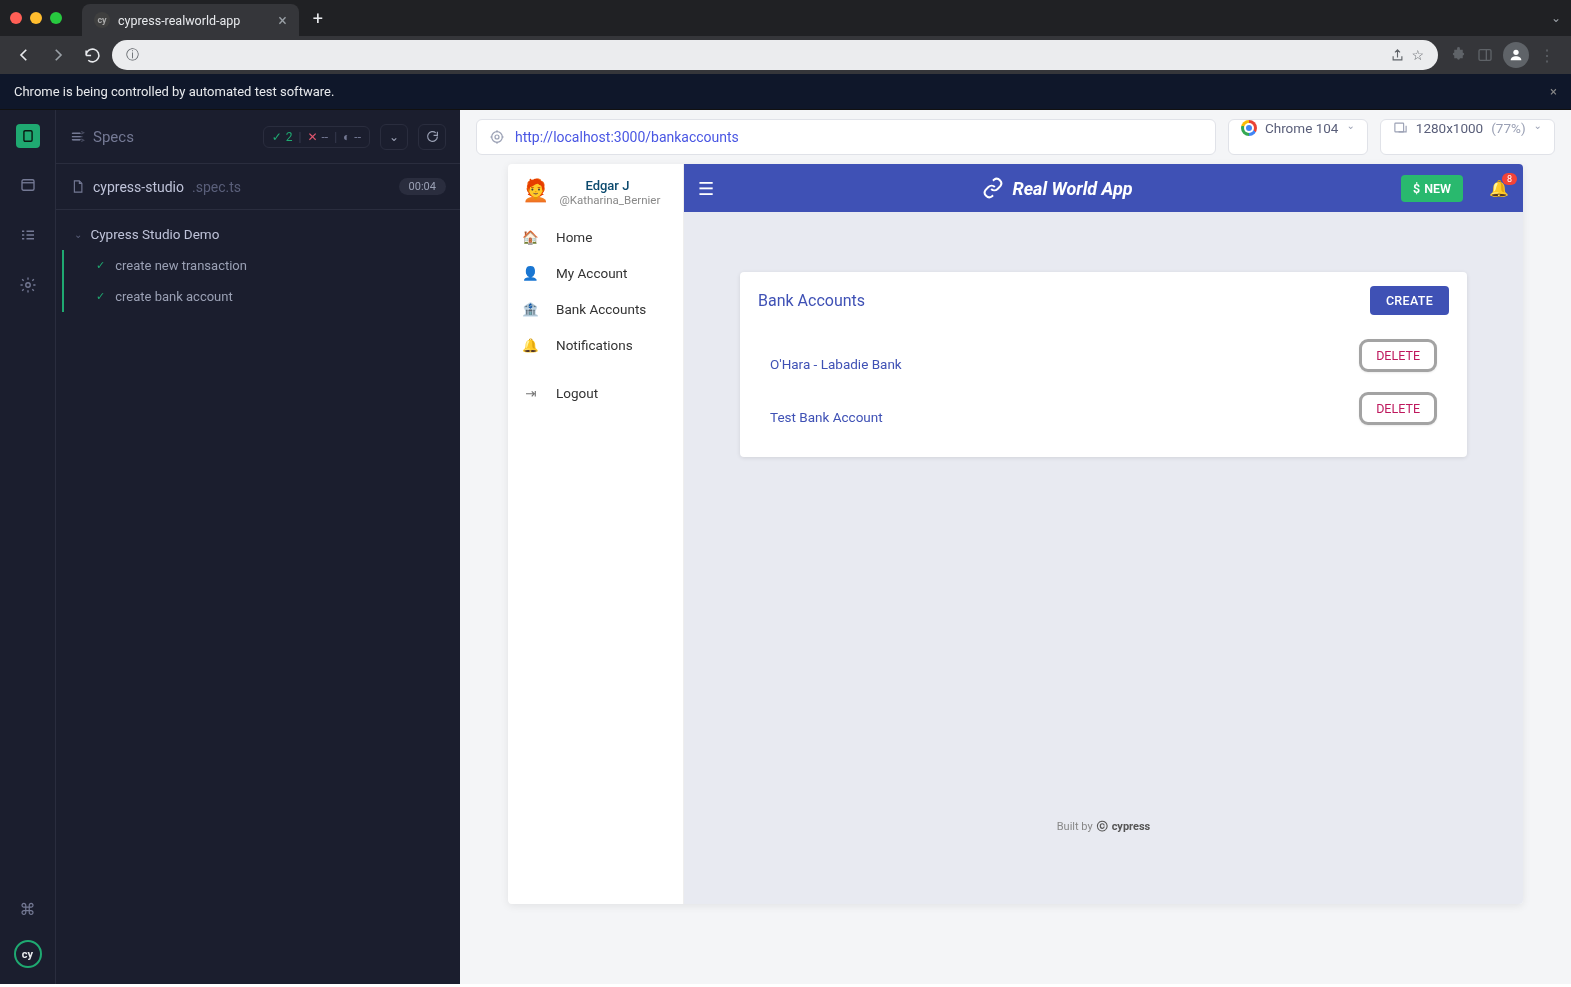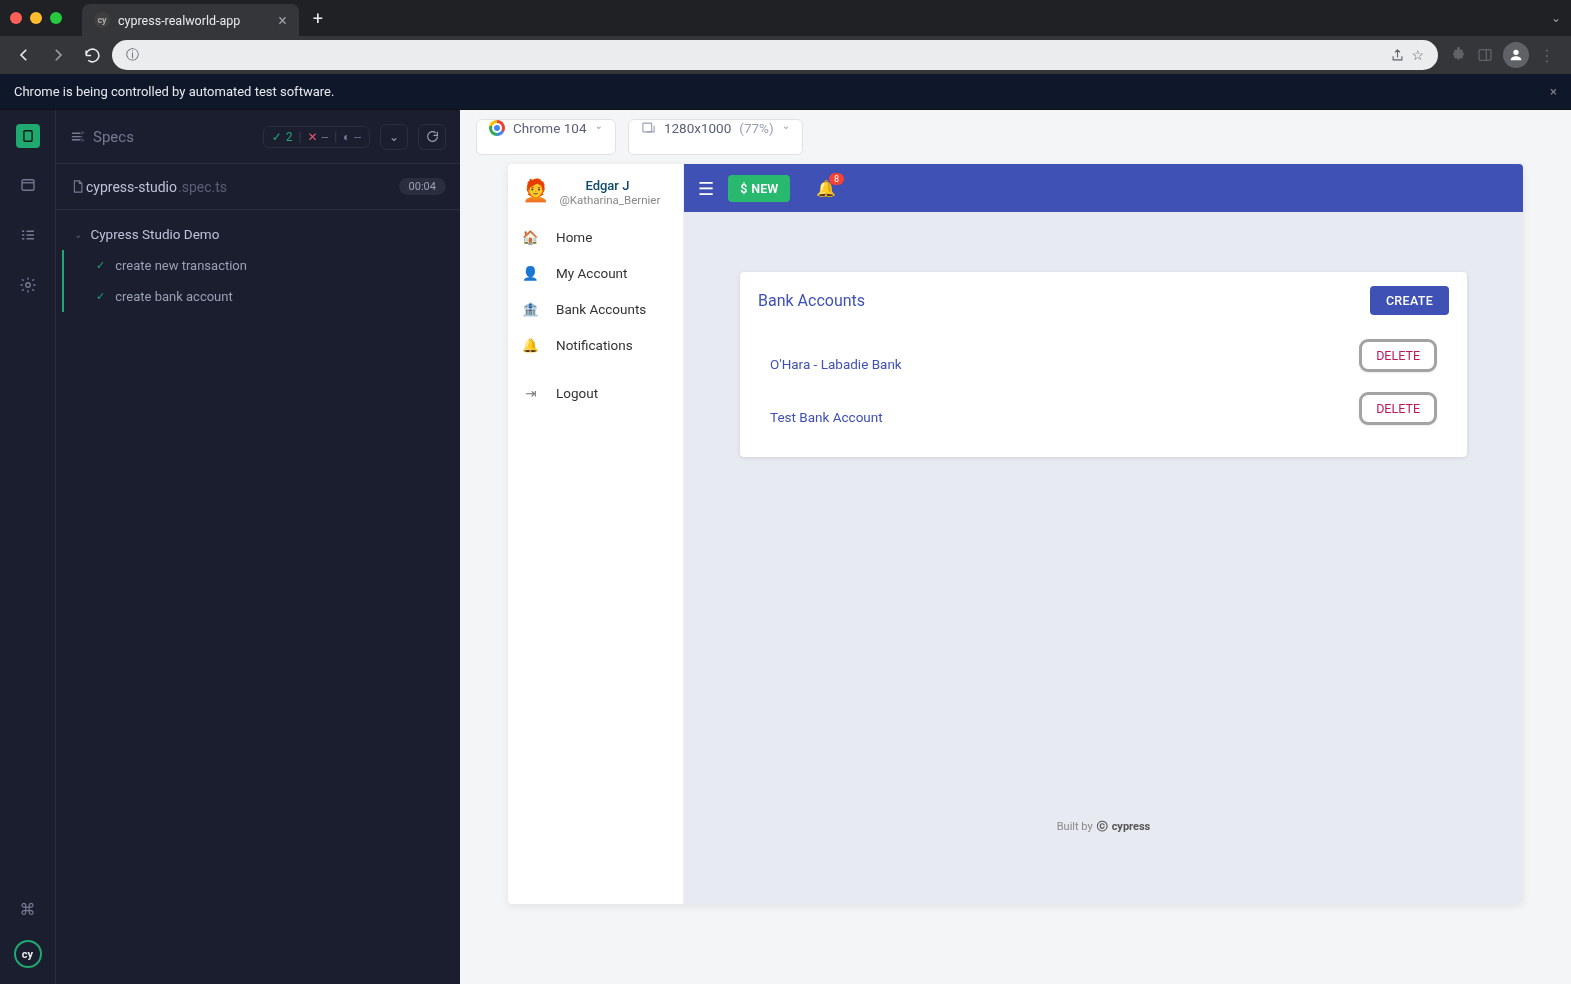--- a/index.html
+++ b/index.html
@@ -44,21 +44,21 @@
     .runner-body { flex:1; display:flex; flex-direction:column; }
     .runner-head { height:54px; border-bottom:1px solid #2a2d3e; display:flex; align-items:center; padding:0 14px; color:#747994; font-size:15px; gap:10px; }
     .runner-head .title { flex:1; display:flex; align-items:center; gap:8px; }
     .stats { display:flex; align-items:center; gap:4px; border:1px solid #2a2d3e; border-radius:6px; padding:3px 8px; font-size:12px; }
     .stats .pass { color:#1fa971; }
     .stats .fail { color:#e45770; }
     .stats .pend { color:#747994; }
     .stats .sep { color:#3a3d52; margin:0 2px; }
     .hdrbtn { border:1px solid #2a2d3e; border-radius:6px; width:28px; height:26px; display:flex; align-items:center; justify-content:center; color:#9aa0b4; font-size:12px; }
 
-    .spec-row { height:46px; border-bottom:1px solid #2a2d3e; display:flex; align-items:center; padding:0 14px; color:#bfc3d9; font-size:14px; gap:1px; }
+    .spec-row { height:46px; border-bottom:1px solid #2a2d3e; display:flex; align-items:center; padding:0 14px; color:#bfc3d9; font-size:14px; gap:8px; }
     .spec-row .ext { color:#5a5f7a; }
     .spec-row .timer { margin-left:auto; background:#2a2d3e; border-radius:10px; padding:2px 10px; font-size:11px; color:#9aa0b4; }
 
     .tests { padding:8px 0; }
     .test-group { color:#bfc3d9; font-size:13.5px; padding:8px 18px; display:flex; align-items:center; gap:8px; }
     .test-item { color:#9aa0b4; font-size:13px; padding:8px 18px 8px 32px; display:flex; align-items:center; gap:10px; border-left:2px solid #1fa971; margin-left:6px; }
     .test-item .chk { color:#1fa971; font-size:11px; }
     .caret { color:#5a5f7a; font-size:10px; }
 
     
@@ -265,20 +265,30 @@
         <div class="test-item">
           <span class="chk">✓</span>
           <span>create bank account</span>
         </div>
       </div>
     </div>
   </div>
 
   <div class="aut">
     <div class="aut-toolbar">
+      <div class="aut-url">
+        <span class="target">
+          <svg width="16" height="16" viewBox="0 0 24 24" fill="none" stroke="currentColor" stroke-width="1.8">
+              <circle cx="12" cy="12" r="8"></circle>
+              <circle cx="12" cy="12" r="3"></circle>
+              <path d="M12 2v3M12 19v3M2 12h3M19 12h3"></path>
+            </svg>
+        </span>
+        <span class="url">http://localhost:3000/bankaccounts</span>
+      </div>
       <div class="pill">
         <span class="chrome-dot"></span>
         <span>Chrome 104</span>
         <span style="color:#9aa0b4;font-size:10px">⌄</span>
       </div>
       <div class="pill">
         <span>
           <svg width="15" height="15" viewBox="0 0 24 24" fill="none" stroke="#9aa0b4" stroke-width="1.8">
               <rect x="3" y="5" width="14" height="14" rx="1"></rect>
               <path d="M9 19h12V9"></path>
@@ -320,20 +330,28 @@
           <li style="margin-top:12px">
               <span class="ico">⇥</span>
               <span>Logout</span>
             </li>
         </ul>
       </div>
 
       <div class="rwa-main">
         <div class="rwa-bar">
           <span class="burger">☰</span>
+          <div class="rwa-title">
+            <span>
+              <svg width="22" height="22" viewBox="0 0 24 24" fill="none" stroke="#fff" stroke-width="2.2">
+                  <path d="M10 13a5 5 0 0 0 7 0l3-3a5 5 0 0 0-7-7l-1 1M14 11a5 5 0 0 0-7 0l-3 3a5 5 0 0 0 7 7l1-1"></path>
+                </svg>
+            </span>
+            <span>Real World App</span>
+          </div>
           <div class="rwa-newbtn">
             <span>$</span>
             <span>NEW</span>
           </div>
           <div class="rwa-bell">
             🔔<span class="rwa-badge">8</span>
           </div>
         </div>
 
         <div class="rwa-content">

